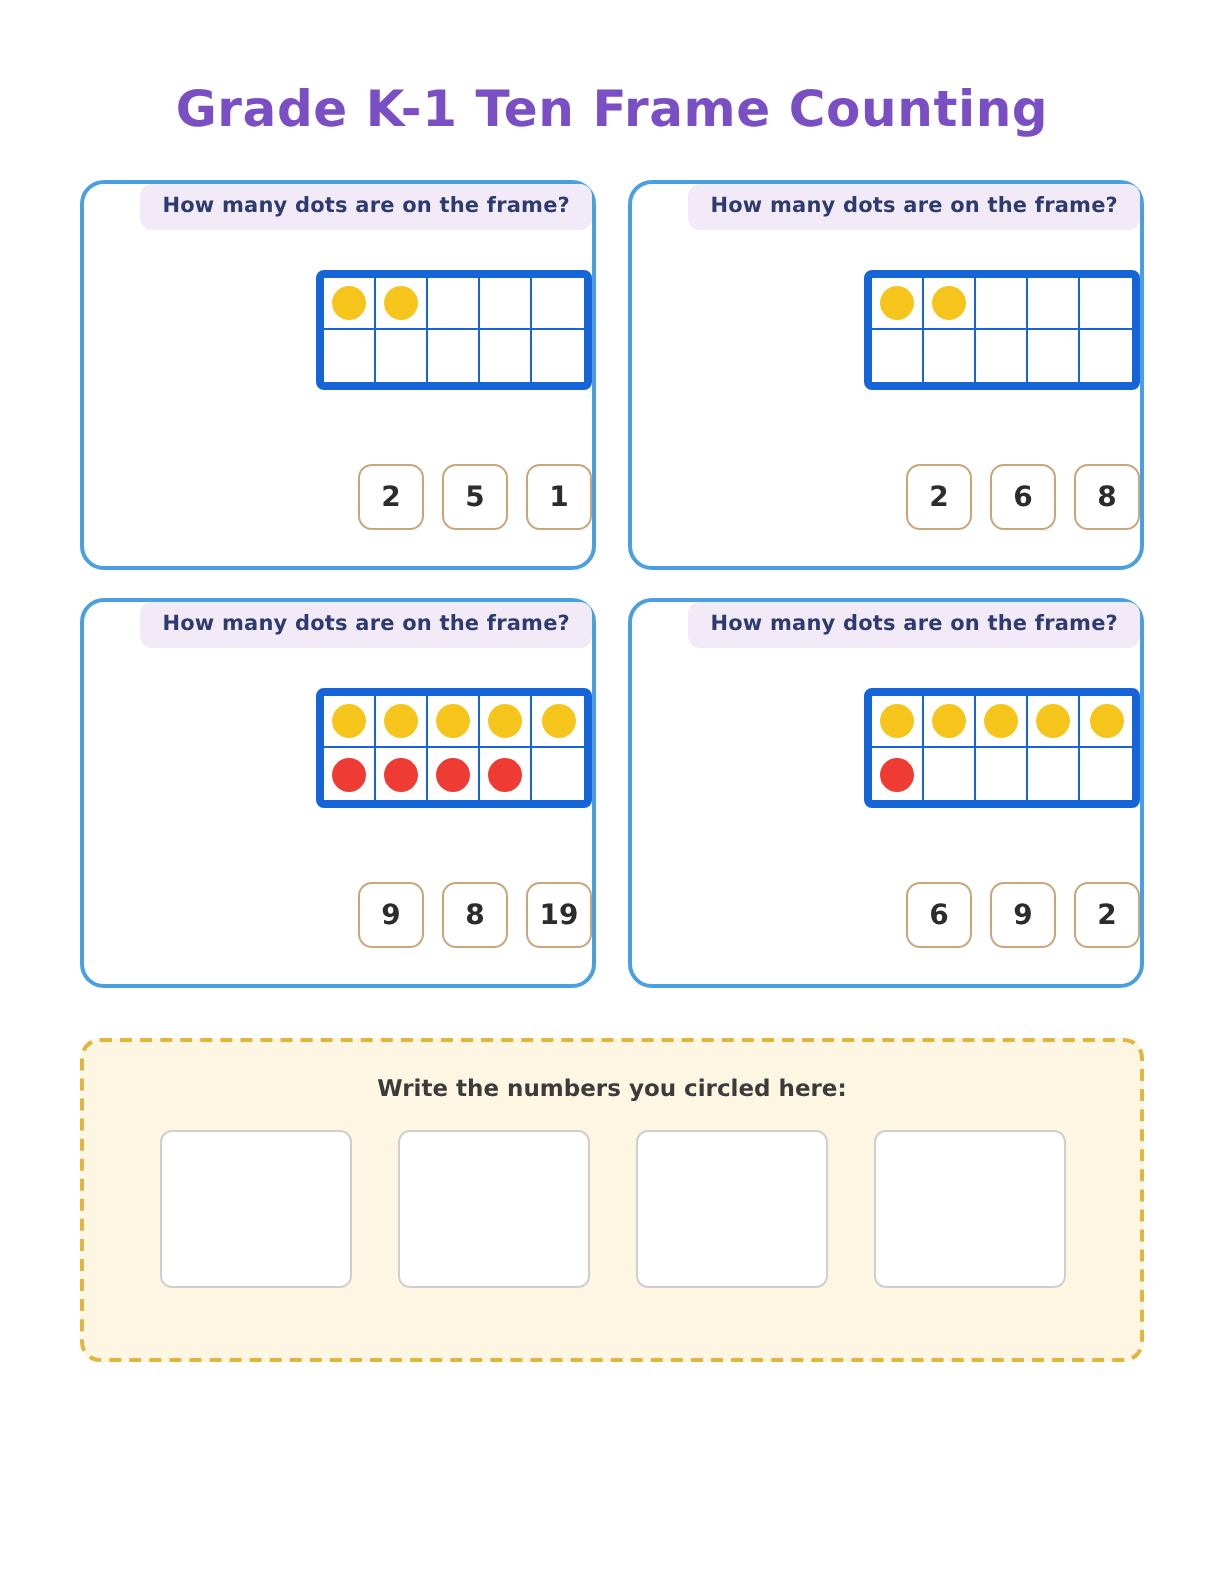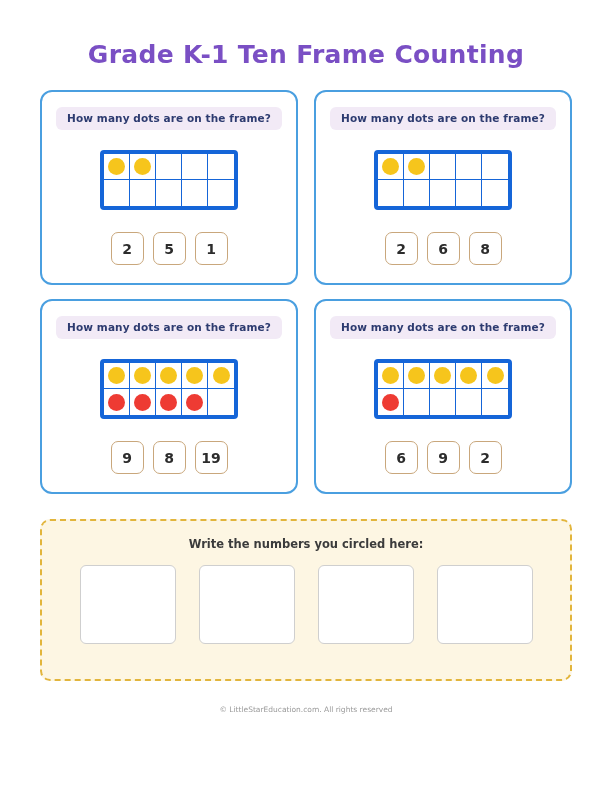--- a/index.html
+++ b/index.html
@@ -44,22 +44,21 @@
     column-gap: 16px;
     row-gap: 14px;
   }
   .card {
     border: 2px solid #4a9fe0;
     border-radius: 12px;
     background: #ffffff;
     box-sizing: border-box;
     display: flex;
     flex-direction: column;
-    align-items: center;
-    padding-top: 15px;
+    align-items: flex-end;
   }
   .question {
     background: #f2eaf6;
     border-radius: 6px;
     color: #2d3b70;
     font-size: 10.5px;
     font-weight: bold;
     padding: 5px 11px 6px 11px;
     letter-spacing: 0.1px;
   }
@@ -335,15 +334,14 @@
   <div class="answer-box">
     <div class="answer-title">Write the numbers you circled here:</div>
     <div class="answer-slots">
       <div class="slot"></div>
       <div class="slot"></div>
       <div class="slot"></div>
       <div class="slot"></div>
     </div>
   </div>
 
-  <div class="footer">© LittleStarEducation.com. All rights reserved</div>
 
 </div>
 
 </body></html>

